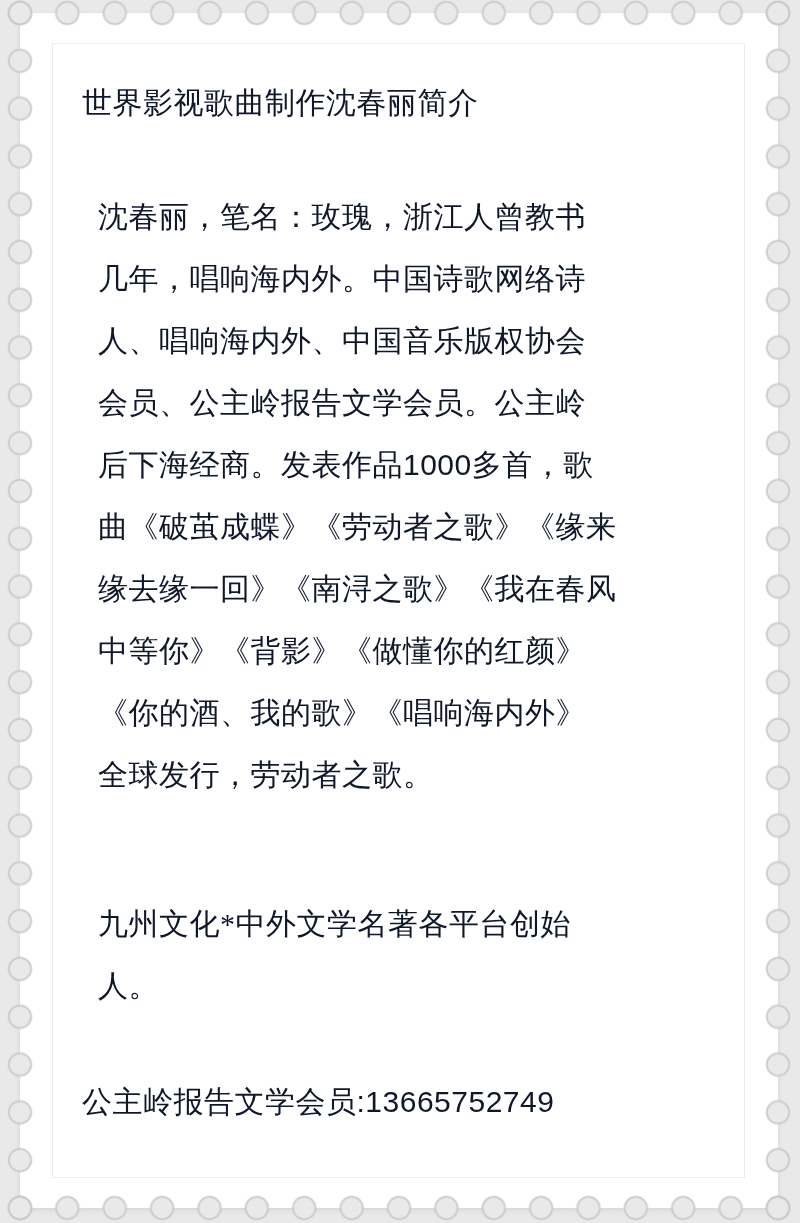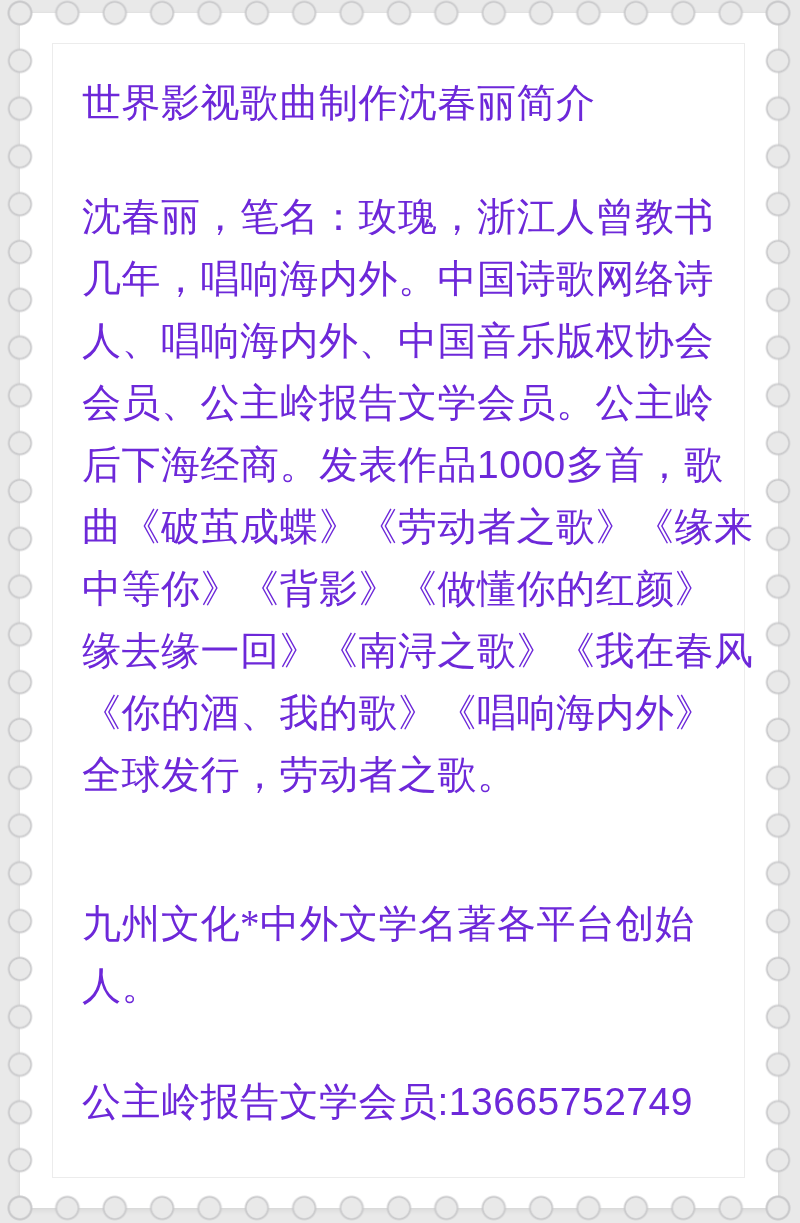--- a/index.html
+++ b/index.html
@@ -39,28 +39,28 @@
   
   .card {
     position: absolute;
     left: 32px; top: 30px; right: 33px; bottom: 30px;
     background: #ffffff;
     border: 1px solid #ececec;
   }
   .content { padding: 28px 18px 0 29px; }
   .line {
     margin: 0;
-    font-size: 39px;
+    font-size: 30px;
     line-height: 62px;
-    color: #6d28d9;
+    color: #0f172a;
     white-space: nowrap;
     letter-spacing: 0.5px;
   }
   .title  { margin: 0 0 52px 0; }
-  .para   { margin: 0; }
+  .para   { margin: 16px; }
   .para-founder { margin-top: 87px; font-family: Liberation Serif, serif; }
   .contact { margin-top: 54px; }
 </style>
 </head>
 <body>
 
 <div class="page">
   <div class="stamp">
     <div class="perforations"></div>
     <div class="card">
@@ -68,22 +68,22 @@
 
         <p class="line title">世界影视歌曲制作沈春丽简介</p>
 
         <div class="para">
           <p class="line">沈春丽，笔名：玫瑰，浙江人曾教书</p>
           <p class="line">几年，唱响海内外。中国诗歌网络诗</p>
           <p class="line">人、唱响海内外、中国音乐版权协会</p>
           <p class="line">会员、公主岭报告文学会员。公主岭</p>
           <p class="line">后下海经商。发表作品1000多首，歌</p>
           <p class="line">曲《破茧成蝶》《劳动者之歌》《缘来</p>
+          <p class="line">缘去缘一回》《南浔之歌》《我在春风</p>
           <p class="line">中等你》《背影》《做懂你的红颜》</p>
-          <p class="line">缘去缘一回》《南浔之歌》《我在春风</p>
           <p class="line">《你的酒、我的歌》《唱响海内外》</p>
           <p class="line">全球发行，劳动者之歌。</p>
         </div>
 
         <div class="para para-founder">
           <p class="line">九州文化*中外文学名著各平台创始</p>
           <p class="line">人。</p>
         </div>
 
         <p class="line contact">公主岭报告文学会员:13665752749</p>

